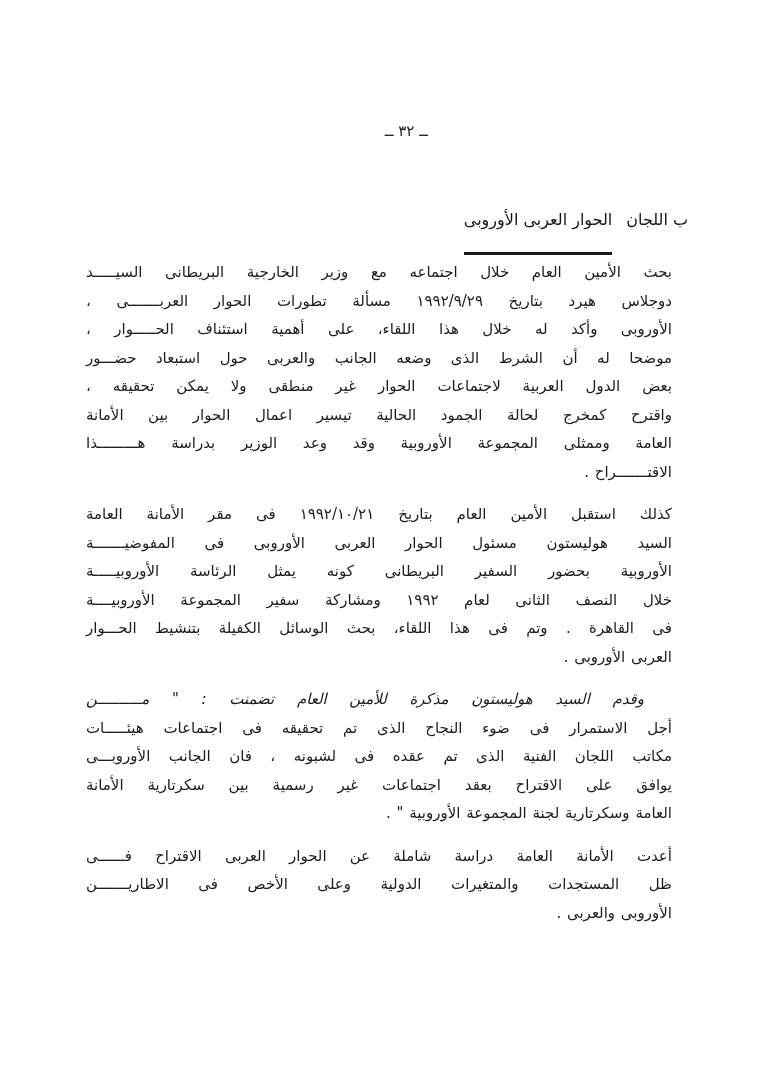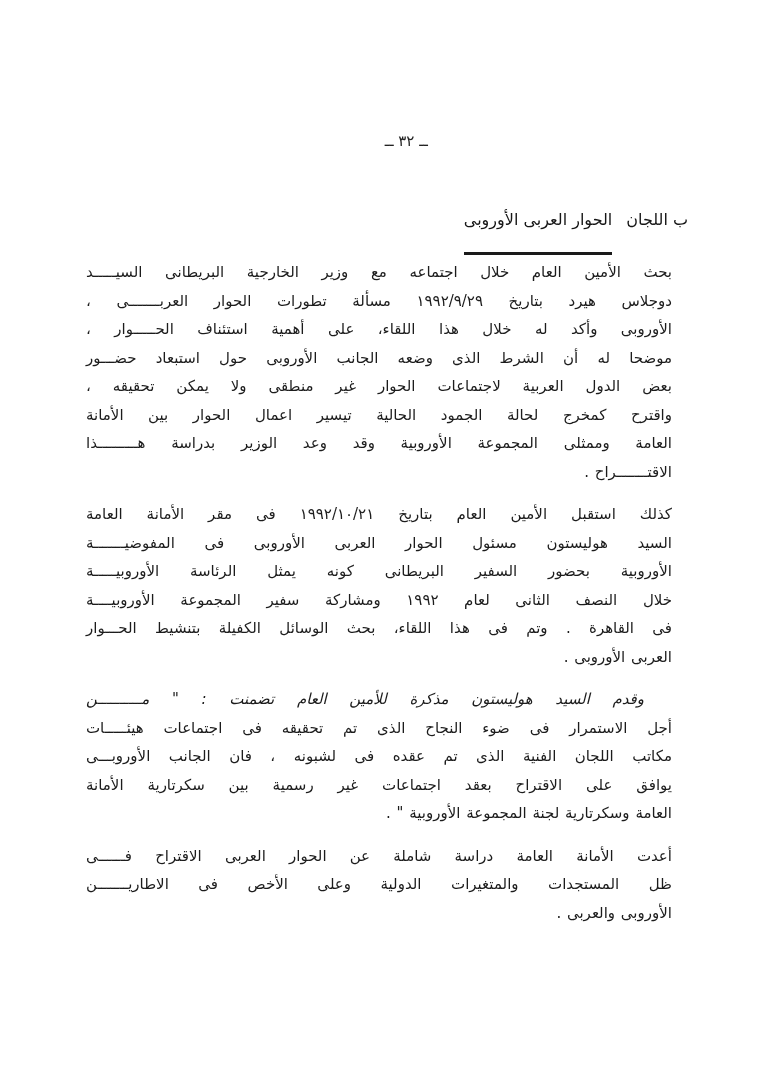--- a/index.html
+++ b/index.html
@@ -13,21 +13,21 @@
     height: 1078px;
     margin: 0 auto;
     background: #ffffff;
     font-family: "DejaVu Sans", sans-serif;
     color: #1f1f1f;
     direction: rtl;
     overflow: hidden;
   }
   .page-number {
     position: absolute;
-    top: 132px;
+    top: 122px;
     right: 330px;
     font-size: 15px;
     letter-spacing: 0;
     color: #222;
   }
   .heading {
     position: absolute;
     top: 210px;
     right: 70px;
     display: flex;
@@ -81,21 +81,21 @@
   <div class="heading">
     <span class="marker">ب اللجان</span>
     <span class="title">الحوار العربى الأوروبى</span>
   </div>
 
   <div class="doc-body">
       <div class="paragraph">
         <div class="line">بحث الأمين العام خلال اجتماعه مع وزير الخارجية البريطانى السيـــــد</div>
         <div class="line">دوجلاس هيرد بتاريخ ١٩٩٢/٩/٢٩ مسألة تطورات الحوار العربـــــــى ،</div>
         <div class="line">الأوروبى وأكد له خلال هذا اللقاء، على أهمية استئناف الحـــــوار ،</div>
-        <div class="line">موضحا له أن الشرط الذى وضعه الجانب الأوروبى حول استبعاد حضـــور</div>
+        <div class="line">موضحا له أن الشرط الذى وضعه الجانب والعربى حول استبعاد حضـــور</div>
         <div class="line">بعض الدول العربية لاجتماعات الحوار غير منطقى ولا يمكن تحقيقه ،</div>
         <div class="line">واقترح كمخرج لحالة الجمود الحالية تيسير اعمال الحوار بين الأمانة</div>
         <div class="line">العامة وممثلى المجموعة الأوروبية وقد وعد الوزير بدراسة هـــــــــذا</div>
         <div class="line">الاقتـــــــراح .</div>
       </div>
       <div class="paragraph">
         <div class="line">كذلك استقبل الأمين العام بتاريخ ١٩٩٢/١٠/٢١ فى مقر الأمانة العامة</div>
         <div class="line">السيد هوليستون مسئول الحوار العربى الأوروبى فى المفوضيـــــــة</div>
         <div class="line">الأوروبية بحضور السفير البريطانى كونه يمثل الرئاسة الأوروبيـــــة</div>
         <div class="line">خلال النصف الثانى لعام ١٩٩٢ ومشاركة سفير المجموعة الأوروبيــــة</div>

